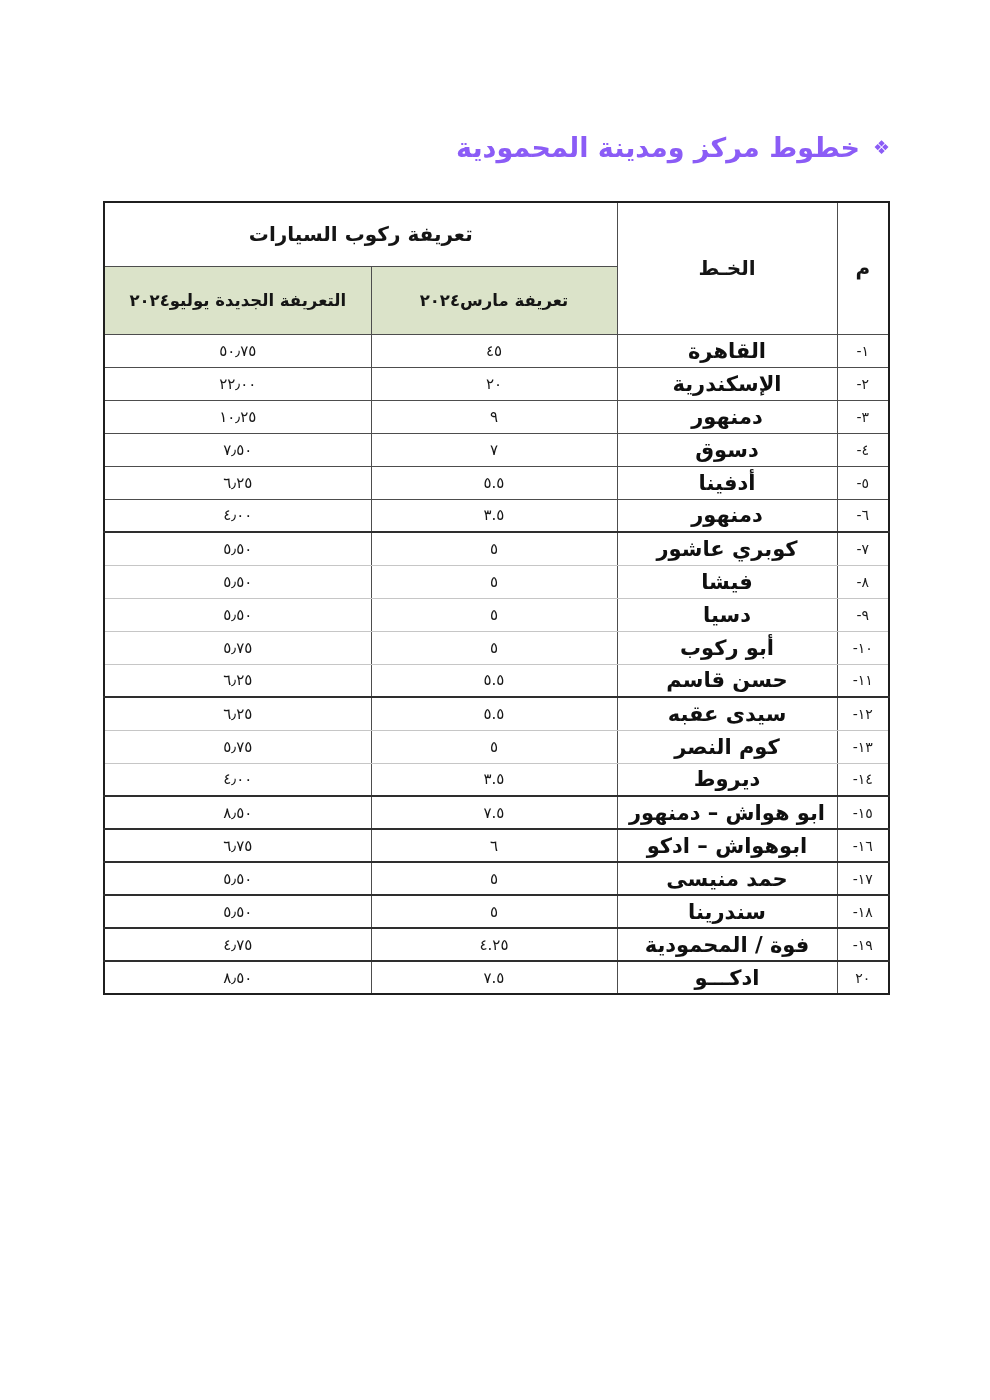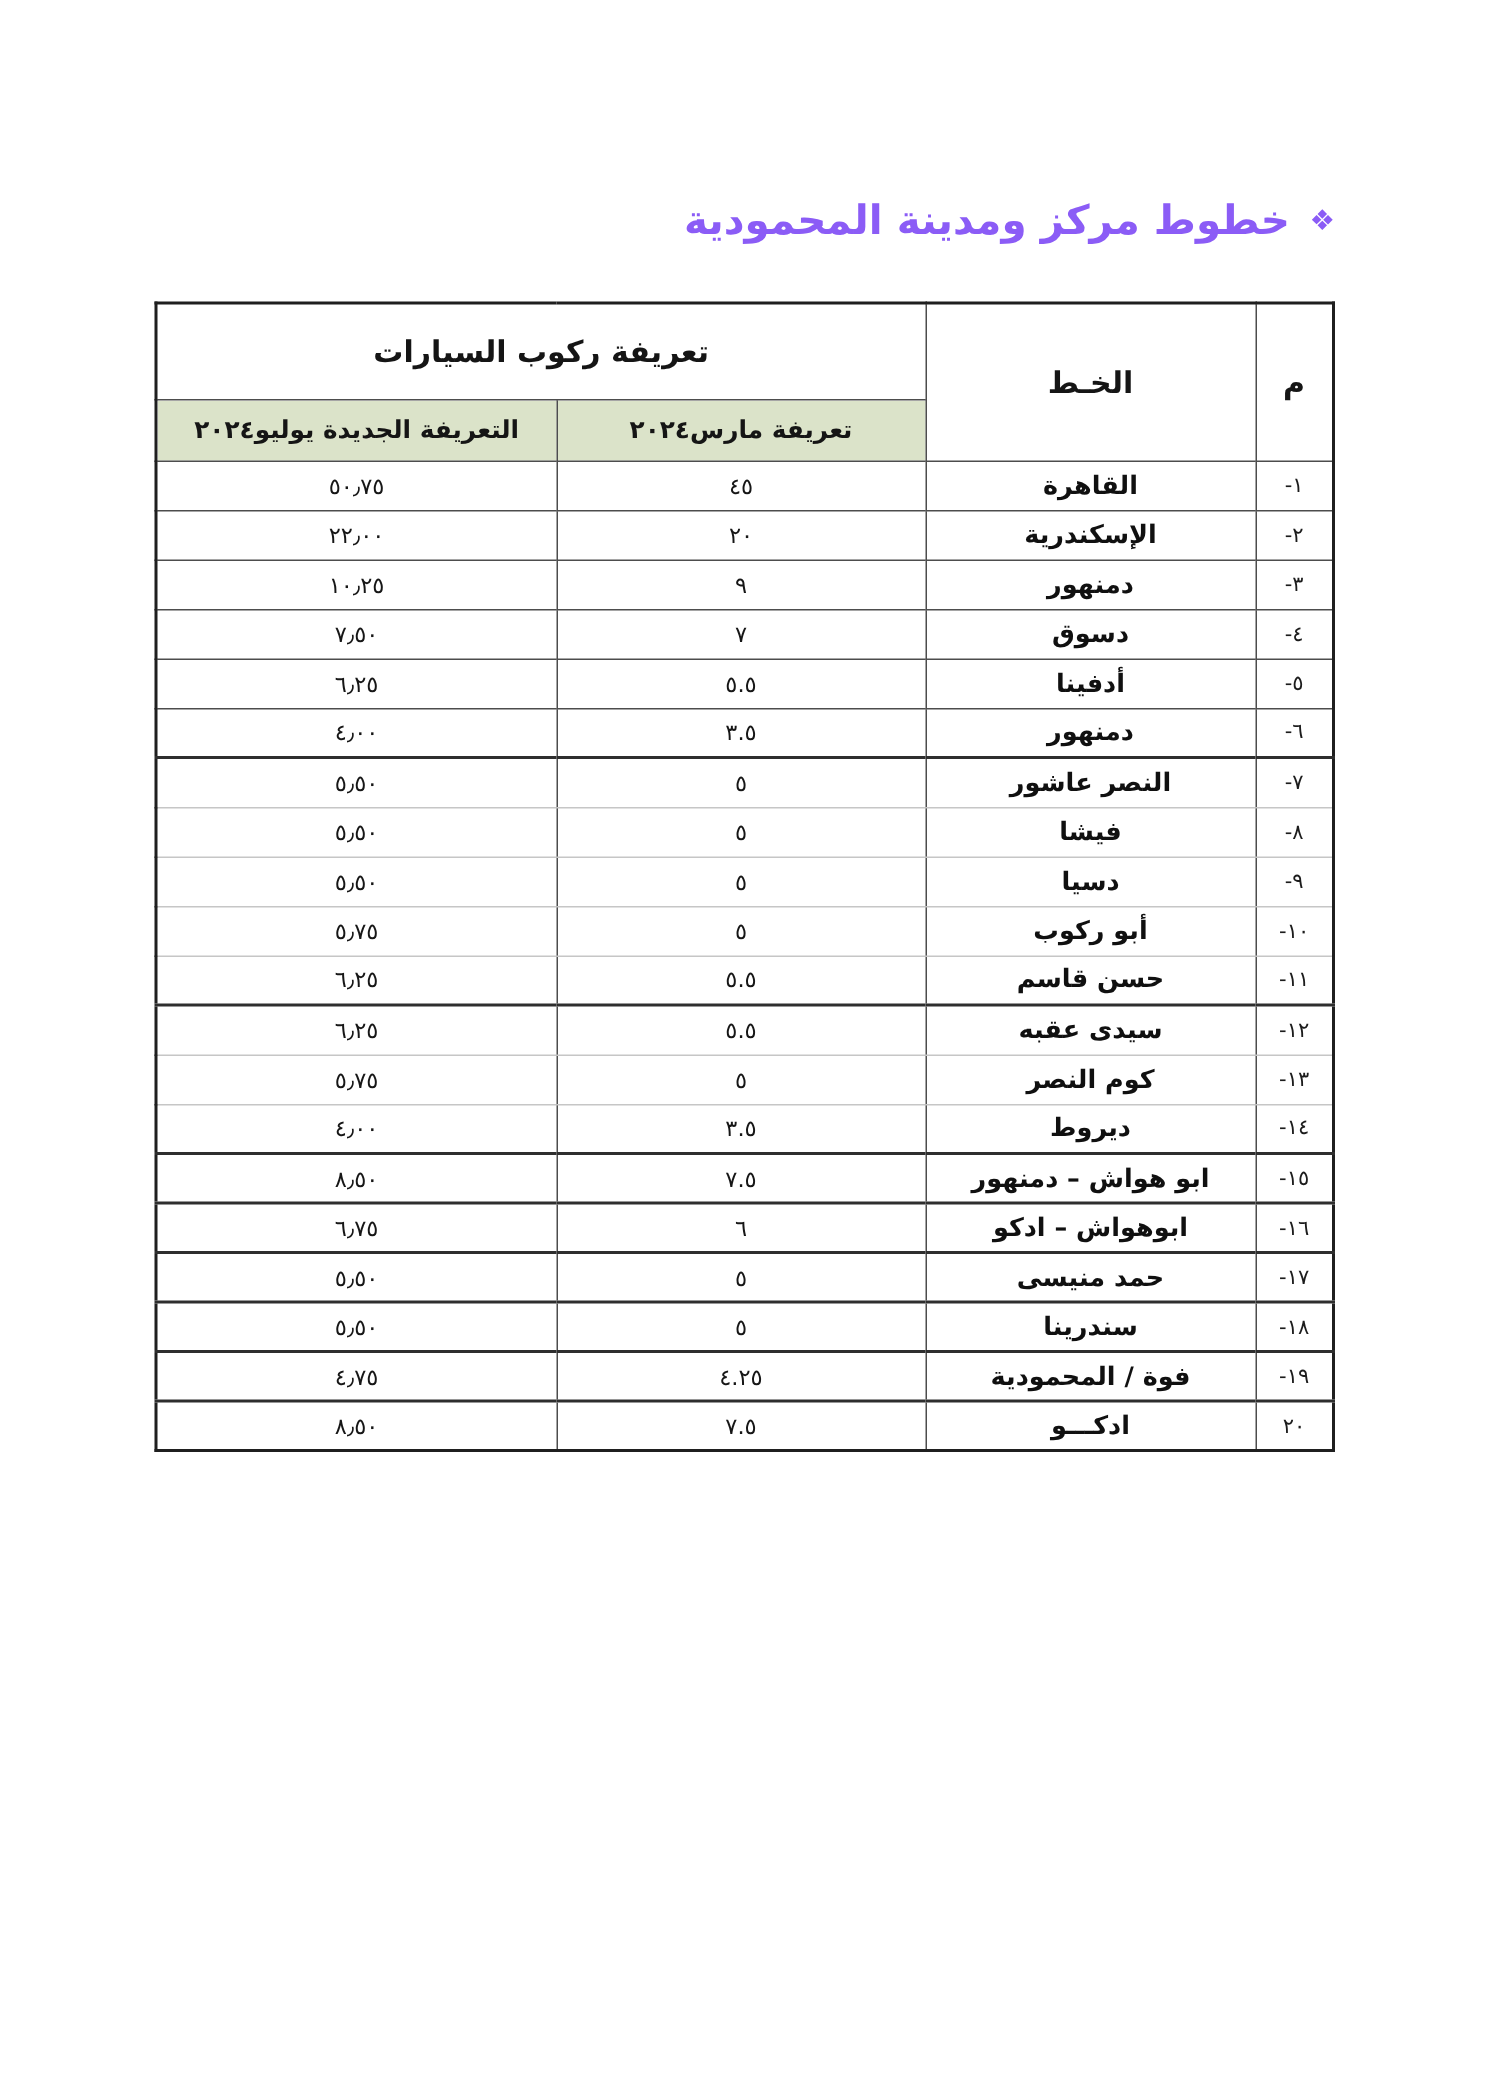--- a/index.html
+++ b/index.html
@@ -35,41 +35,41 @@
   }
   .fare-table th, .fare-table td {
     border: 1px solid #4d4d4d;
     text-align: center;
     vertical-align: middle;
     padding: 0 4px;
     overflow: hidden;
     white-space: nowrap;
   }
   thead tr.h1 th { height: 64px; }
-  thead tr.h2 th { height: 41px; }
+  thead tr.h2 th { height: 68px; }
   thead th {
     font-weight: bold;
     font-size: 20px;
     background: #ffffff;
     color: #151515;
   }
   thead th.green {
     background: var(--header-green, #dbe3c9);
     font-size: 16.5px;
   }
   tbody td { height: 33px; }
   td.num {
     direction: ltr;
     font-size: 14px;
     font-weight: 400;
     color: #1c1c1c;
   }
   td.line {
     font-weight: bold;
-    font-size: 17px;
+    font-size: 21px;
     color: #101010;
   }
   td.val {
     font-size: 15px;
     font-weight: 400;
     color: #161616;
     margin-top: 12px;
   }
   
   tbody tr:nth-child(7) td, tbody tr:nth-child(12) td,
@@ -154,21 +154,21 @@
 
   <tr>
     <td class="num">-٦</td>
     <td class="line">دمنهور</td>
     <td class="val">٣.٥</td>
     <td class="val">٤٫٠٠</td>
   </tr>
 
   <tr>
     <td class="num">-٧</td>
-    <td class="line">النصر عاشور</td>
+    <td class="line">كوبري عاشور</td>
     <td class="val">٥</td>
     <td class="val">٥٫٥٠</td>
   </tr>
 
   <tr>
     <td class="num">-٨</td>
     <td class="line">فيشا</td>
     <td class="val">٥</td>
     <td class="val">٥٫٥٠</td>
   </tr>

